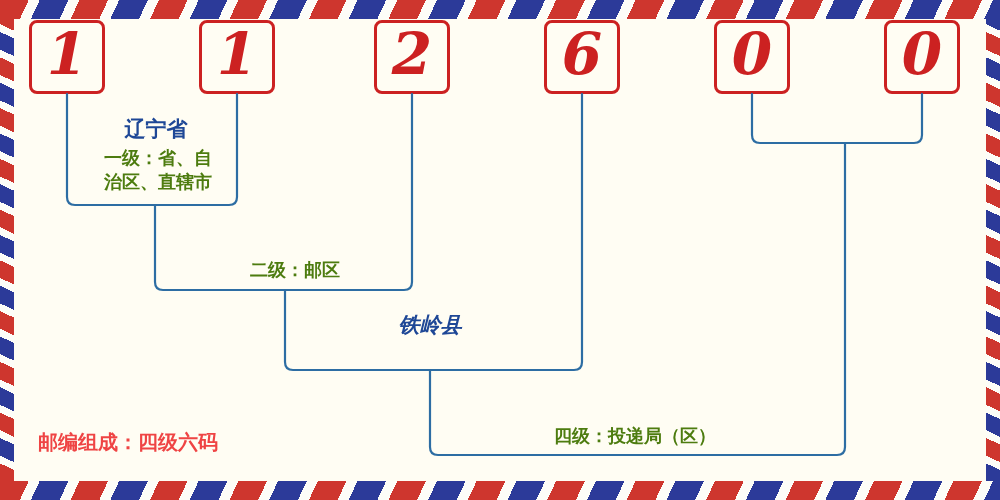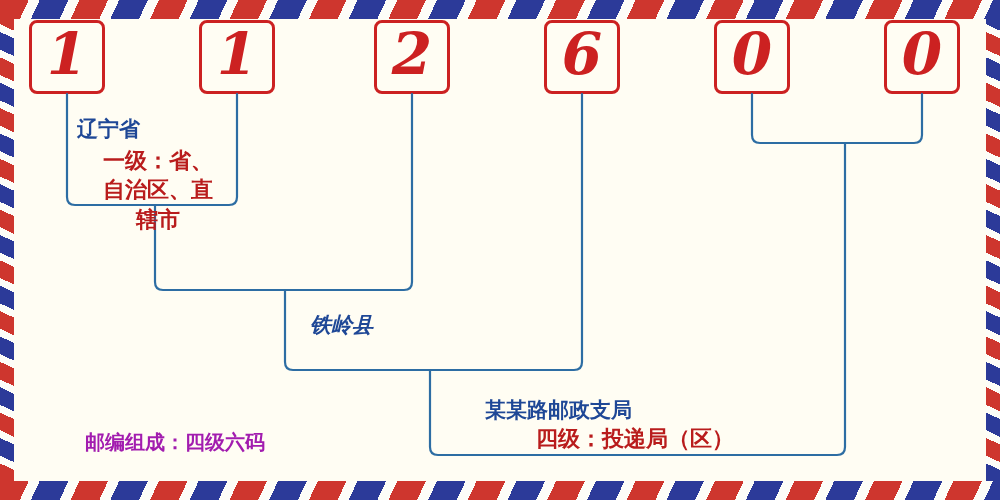--- a/index.html
+++ b/index.html
@@ -51,39 +51,39 @@
   .db1 { left: 29px; }  .db2 { left: 199px; } .db3 { left: 374px; }
   .db4 { left: 544px; } .db5 { left: 714px; } .db6 { left: 884px; }
 
   
   .connectors { position: absolute; left: 0; top: 0; }
   .connectors path { stroke: #2d6da3; stroke-width: 2.2; fill: none; stroke-linecap: round; }
 
   
   .lv-name {
     position: absolute; color: #1e4796; font-weight: bold;
-    font-size: 21px; text-align: left;
+    font-size: 21px; text-align: center;
   }
   .lv-desc {
-    position: absolute; color: #b91c1c; font-weight: 600;
-    font-size: 22px; text-align: center; line-height: 1.33;
+    position: absolute; color: #4d7c0f; font-weight: 600;
+    font-size: 18px; text-align: center; line-height: 1.33;
   }
   .lv1-name { left: 77px;  top: 115px; width: 158px; }
   .lv1-desc { left: 99px;  top: 146px; width: 118px; }
   .lv2-name { left: 175px; top: 228px; width: 240px; }
   .lv2-desc { left: 175px; top: 258px; width: 240px; }
   .lv3-name { left: 310px; top: 311px; width: 240px; font-style: italic; }
   .lv3-desc { left: 280px; top: 340px; width: 300px; }
   .lv4-name { left: 485px; top: 396px; width: 300px; }
   .lv4-desc { left: 485px; top: 424px; width: 300px; }
   .lv5-name { left: 760px; top: 107px; width: 160px; }
 
   .footer-note {
     position: absolute; left: 38px; top: 429px;
-    color: #a21caf; font-weight: bold; font-size: 20px; margin-left: 47px;
+    color: #ef4444; font-weight: bold; font-size: 20px;
   }
 </style>
 </head>
 <body>
 
 <div class="canvas">
 
   <div class="stripe-top"></div>
   <div class="stripe-bottom"></div>
   <div class="stripe-left"></div>
@@ -112,22 +112,22 @@
     <path d="M 67 94 V 197 Q 67 205 75 205 H 229 Q 237 205 237 197 V 94"></path>
     <path d="M 155 205 V 282 Q 155 290 163 290 H 404 Q 412 290 412 282 V 94"></path>
     <path d="M 285 290 V 362 Q 285 370 293 370 H 574 Q 582 370 582 362 V 94"></path>
     <path d="M 430 370 V 447 Q 430 455 438 455 H 837 Q 845 455 845 447 V 143"></path>
     <path d="M 752 94 V 135 Q 752 143 760 143 H 914 Q 922 143 922 135 V 94"></path>
   </svg>
 
   <div class="lv-name lv1-name">辽宁省</div>
   <div class="lv-desc lv1-desc">一级：省、自治区、直辖市</div>
 
+  <div class="lv-desc lv2-desc">二级：邮区</div>
 
   <div class="lv-name lv3-name">铁岭县</div>
 
-  <div class="lv-name lv4-name">某某路邮政支局</div>
   <div class="lv-desc lv4-desc">四级：投递局（区）</div>
 
 
   <div class="footer-note">邮编组成：四级六码</div>
 
 </div>
 
 </body></html>

